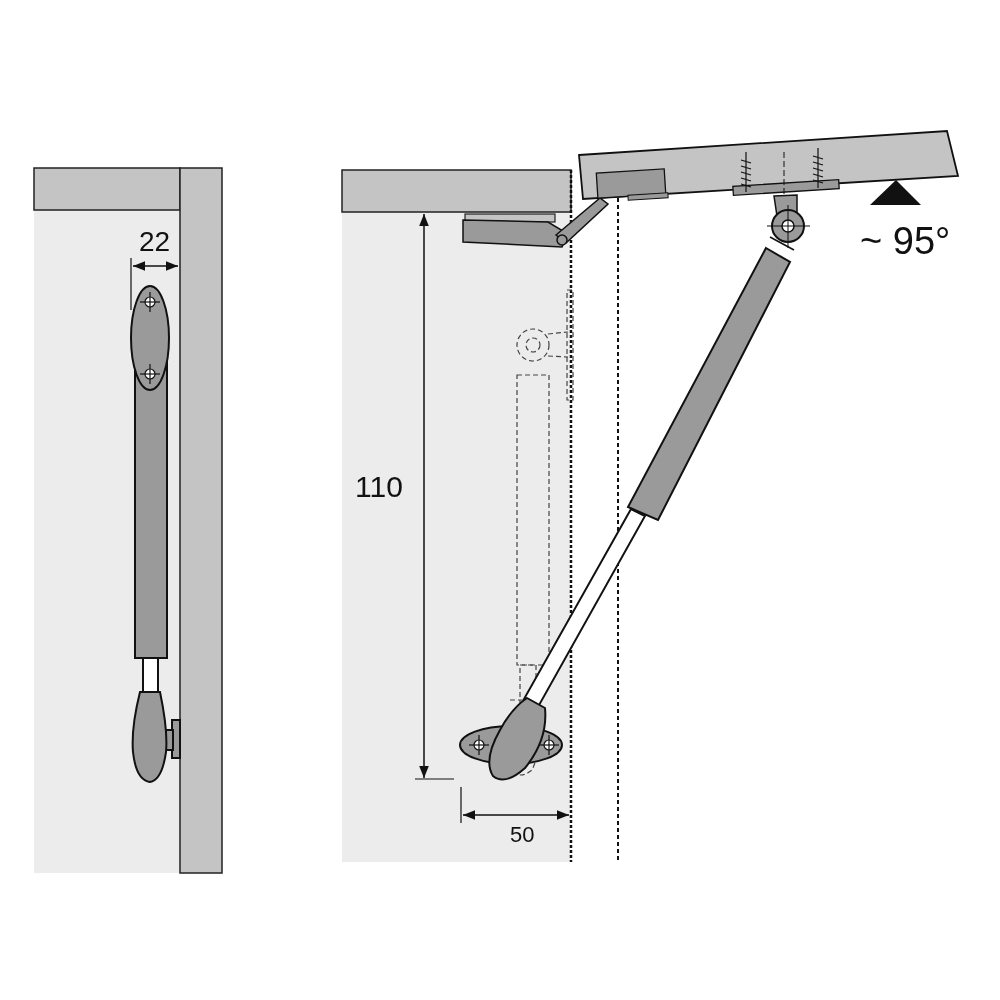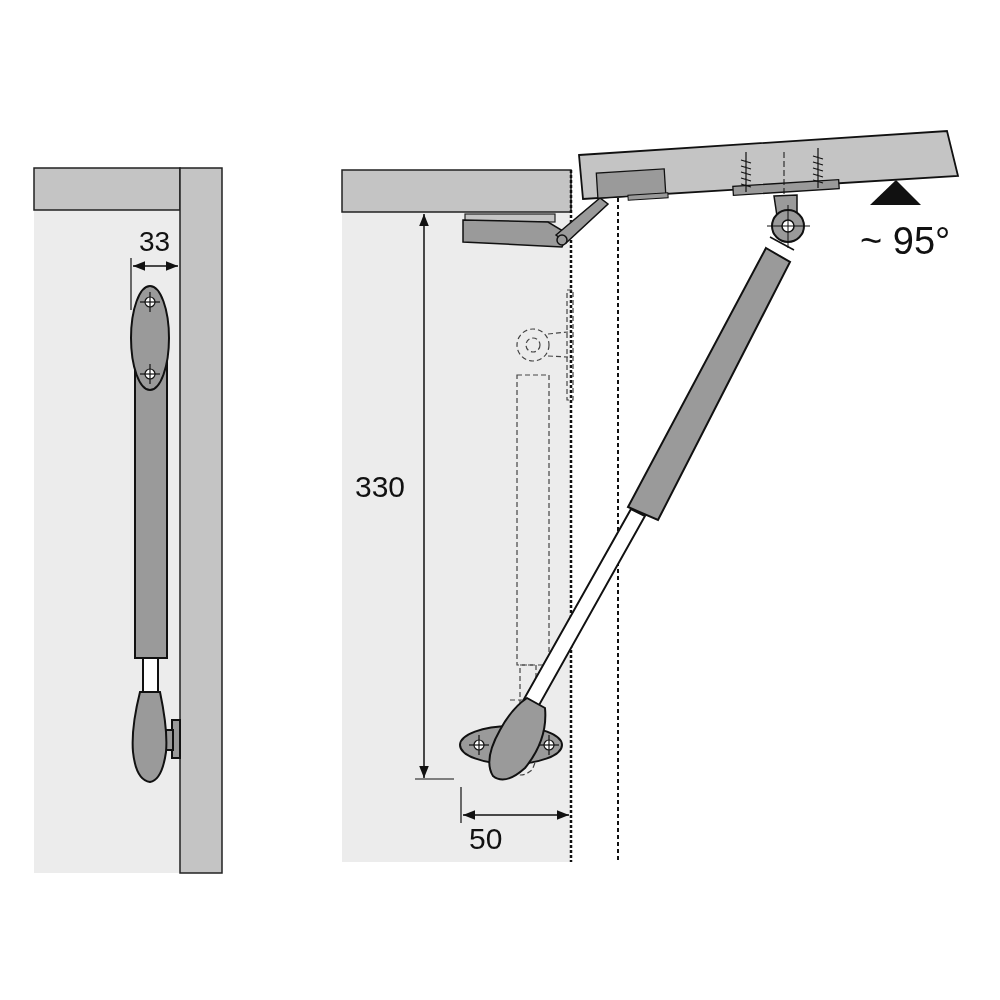--- a/index.html
+++ b/index.html
@@ -105,17 +105,17 @@
     <line x1="424" y1="778" x2="424" y2="214" stroke="#111" stroke-width="1.5" marker-start="url(#arr)" marker-end="url(#arr)"></line>
     <line x1="415" y1="779" x2="454" y2="779" stroke="#111" stroke-width="1.2"></line>
 
     <line x1="461" y1="787" x2="461" y2="823" stroke="#111" stroke-width="1.2"></line>
     <line x1="463" y1="815" x2="569" y2="815" stroke="#111" stroke-width="1.5" marker-start="url(#arr)" marker-end="url(#arr)"></line>
 
     <polygon points="870,205 921,205 896,180" fill="#111"></polygon>
   </g>
 </svg>
 
-<div class="lbl" style="left:139px;top:228px;font-size:28px;">33</div>
-<div class="lbl" style="left:355px;top:472px;font-size:30px;">330</div>
-<div class="lbl" style="left:469px;top:824px;font-size:30px;">50</div>
+<div class="lbl" style="left:139px;top:228px;font-size:28px;">22</div>
+<div class="lbl" style="left:355px;top:472px;font-size:30px;">110</div>
+<div class="lbl" style="left:510px;top:824px;font-size:22px;">50</div>
 <div class="lbl" style="left:860px;top:222px;font-size:38px;">~ 95°</div>
 </div>
 
 </body></html>

